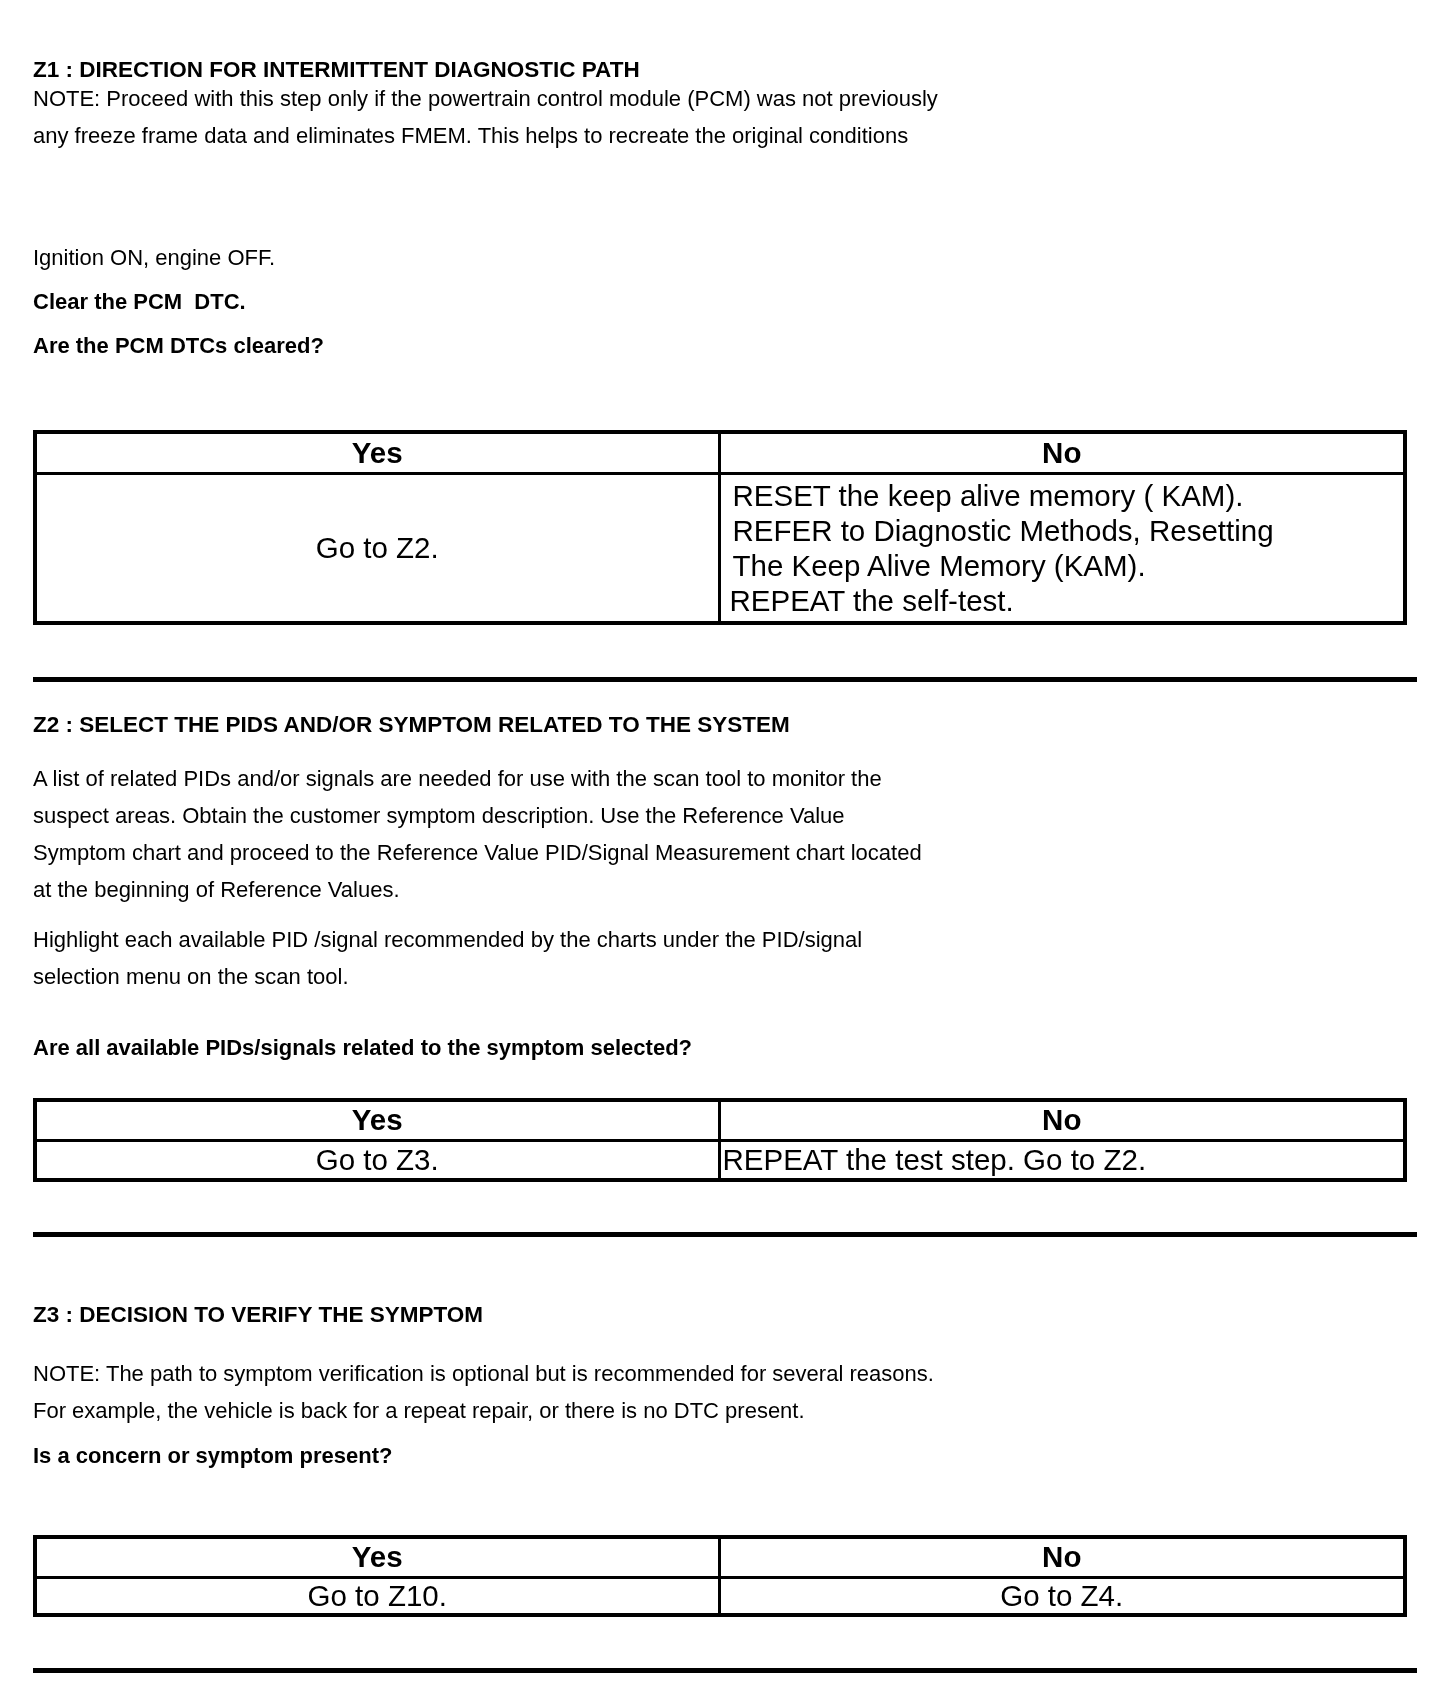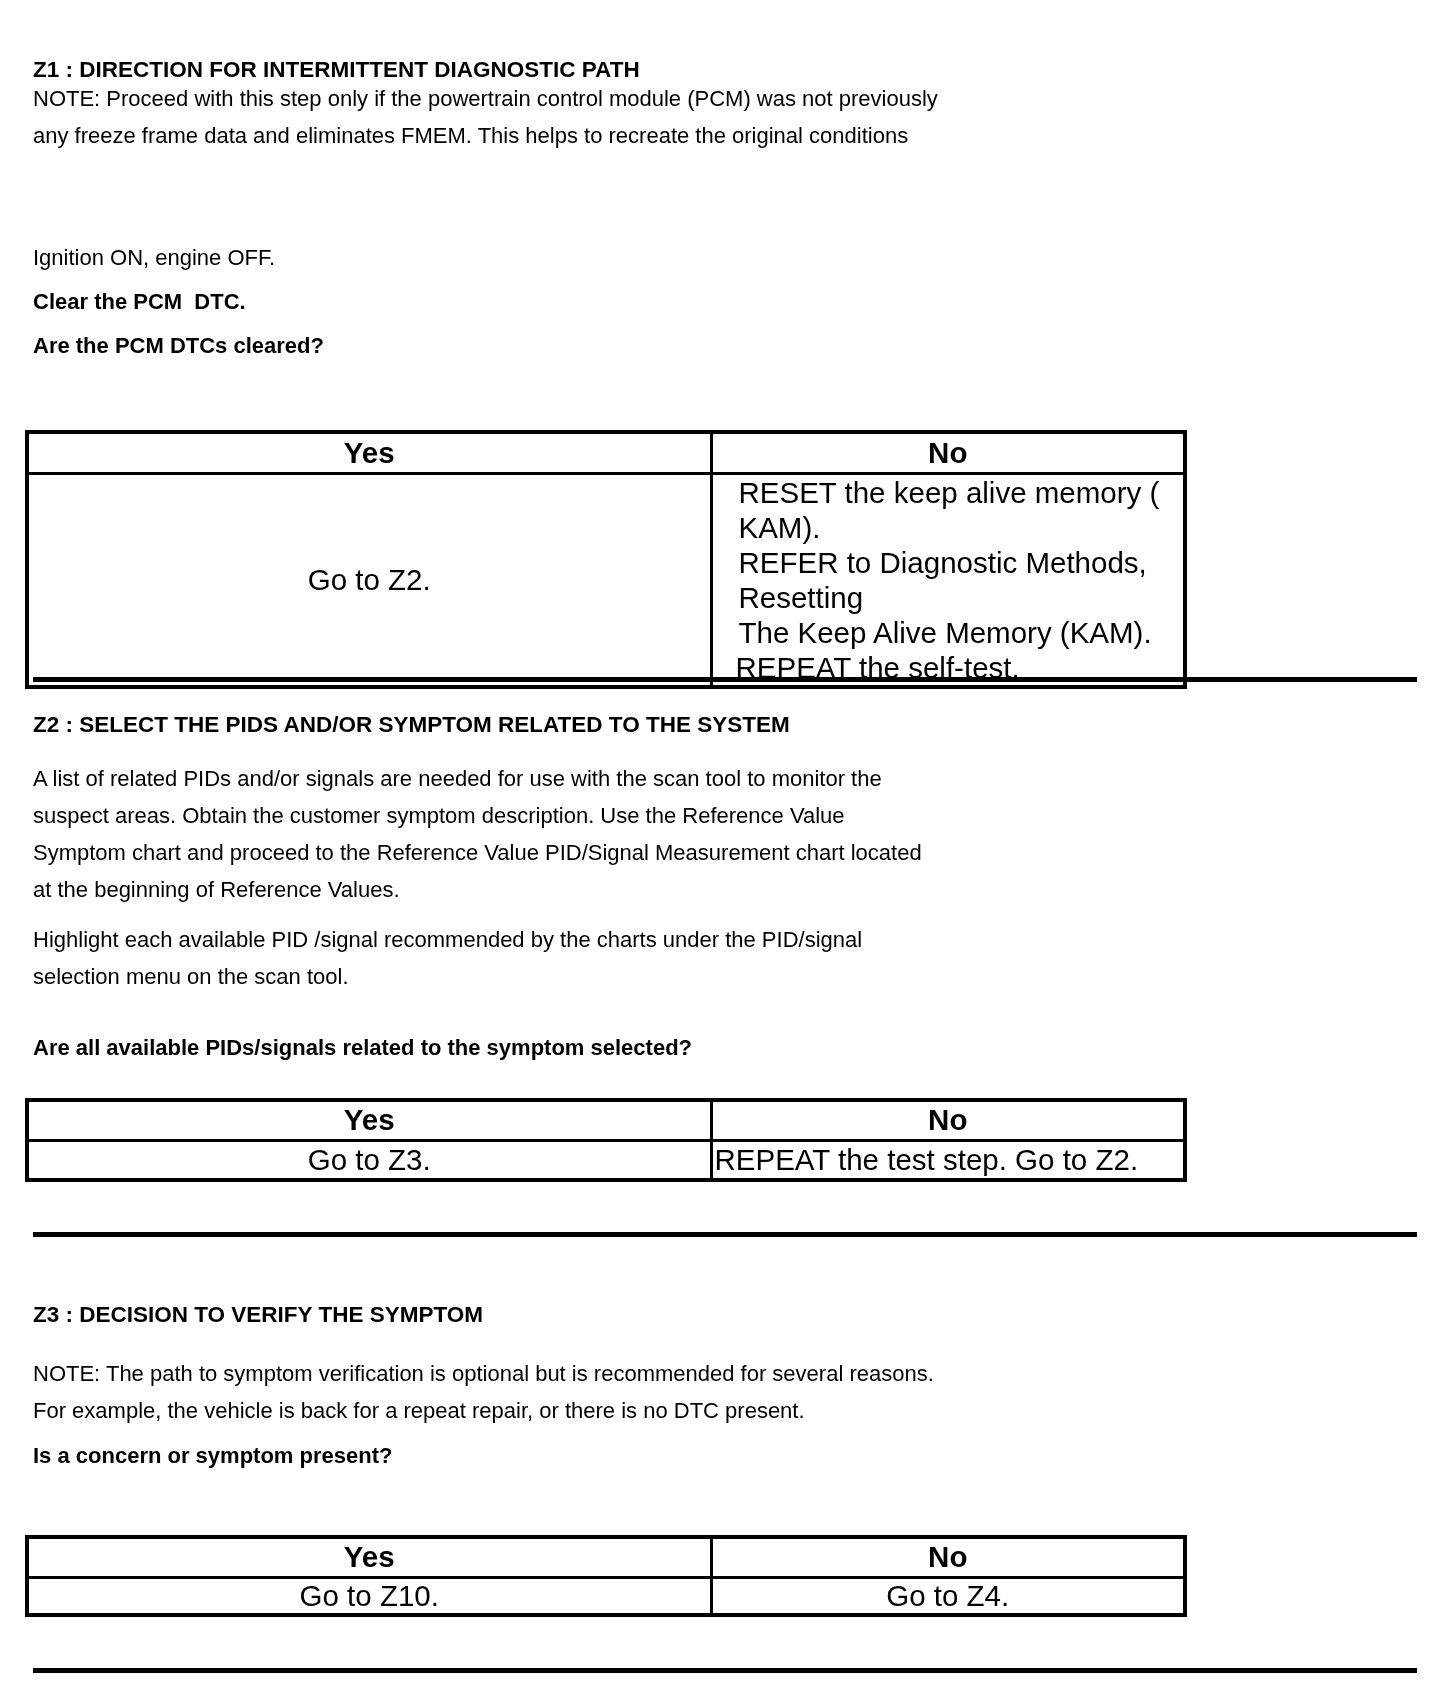--- a/index.html
+++ b/index.html
@@ -10,32 +10,32 @@
   .abs { position: absolute; }
   .heading {
     left: 33px; font-weight: bold; font-size: 22.5px; line-height: 26px; white-space: nowrap;
   }
   .para {
     left: 33px; font-size: 22px; line-height: 37px; white-space: nowrap;
   }
   .para .ln { display: block; height: 37px; }
   .q { font-weight: bold; }
   table.yn {
-    position: absolute; left: 25px; width: 1162px;
+    position: absolute; left: 33px; width: 1374px;
     border-collapse: collapse; table-layout: fixed;
     font-size: 29.5px;
   }
   table.yn col.c1 { width: 684px; }
   table.yn td, table.yn th {
     border: 3px solid #000; padding: 0; vertical-align: middle;
   }
   table.yn { border: 4px solid #000; }
   table.yn th { font-weight: bold; text-align: center; }
   table.yn td.yes { text-align: center; }
-  table.yn td.no-multi { text-align: left; padding-left: 26px; line-height: 35px; }
+  table.yn td.no-multi { text-align: left; padding-left: 12px; line-height: 35px; }
   table.yn td.no-left { text-align: left; padding-left: 2px; }
   table.yn td.no-center { text-align: center; }
   .sep { left: 33px; width: 1384px; height: 5px; background: #000; }
 </style>
 </head>
 <body>
 
 <div class="abs heading" style="top:33px;margin-top:24px;">Z1 : DIRECTION FOR INTERMITTENT DIAGNOSTIC PATH</div>
 
 <div class="abs para" style="top:80px;">

